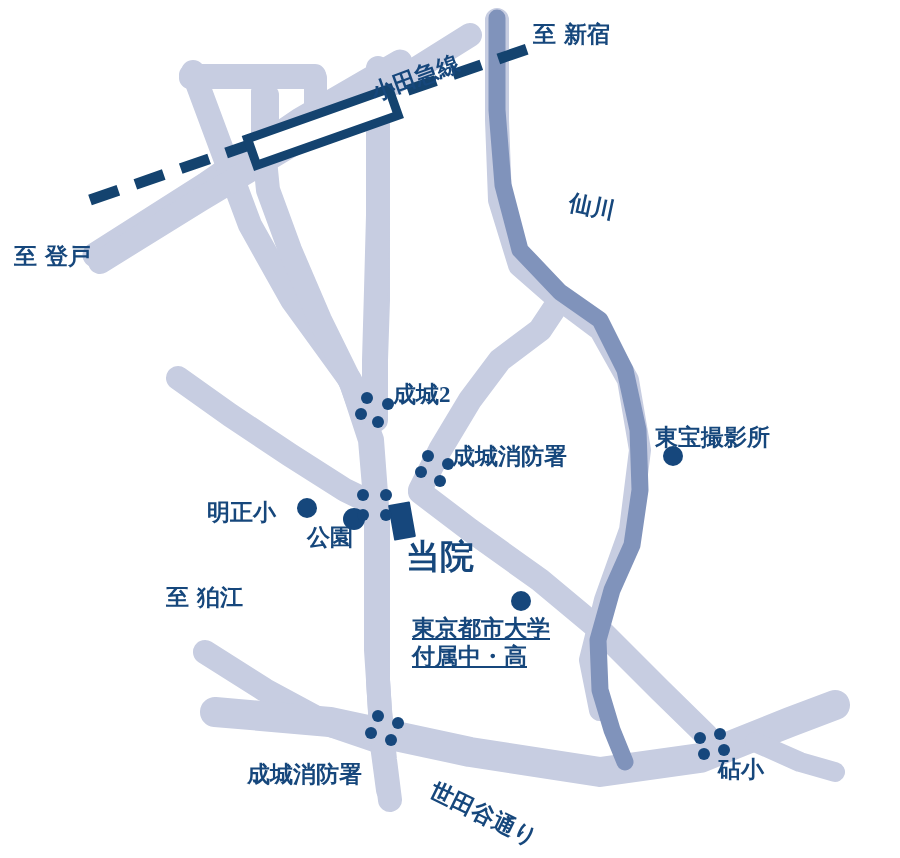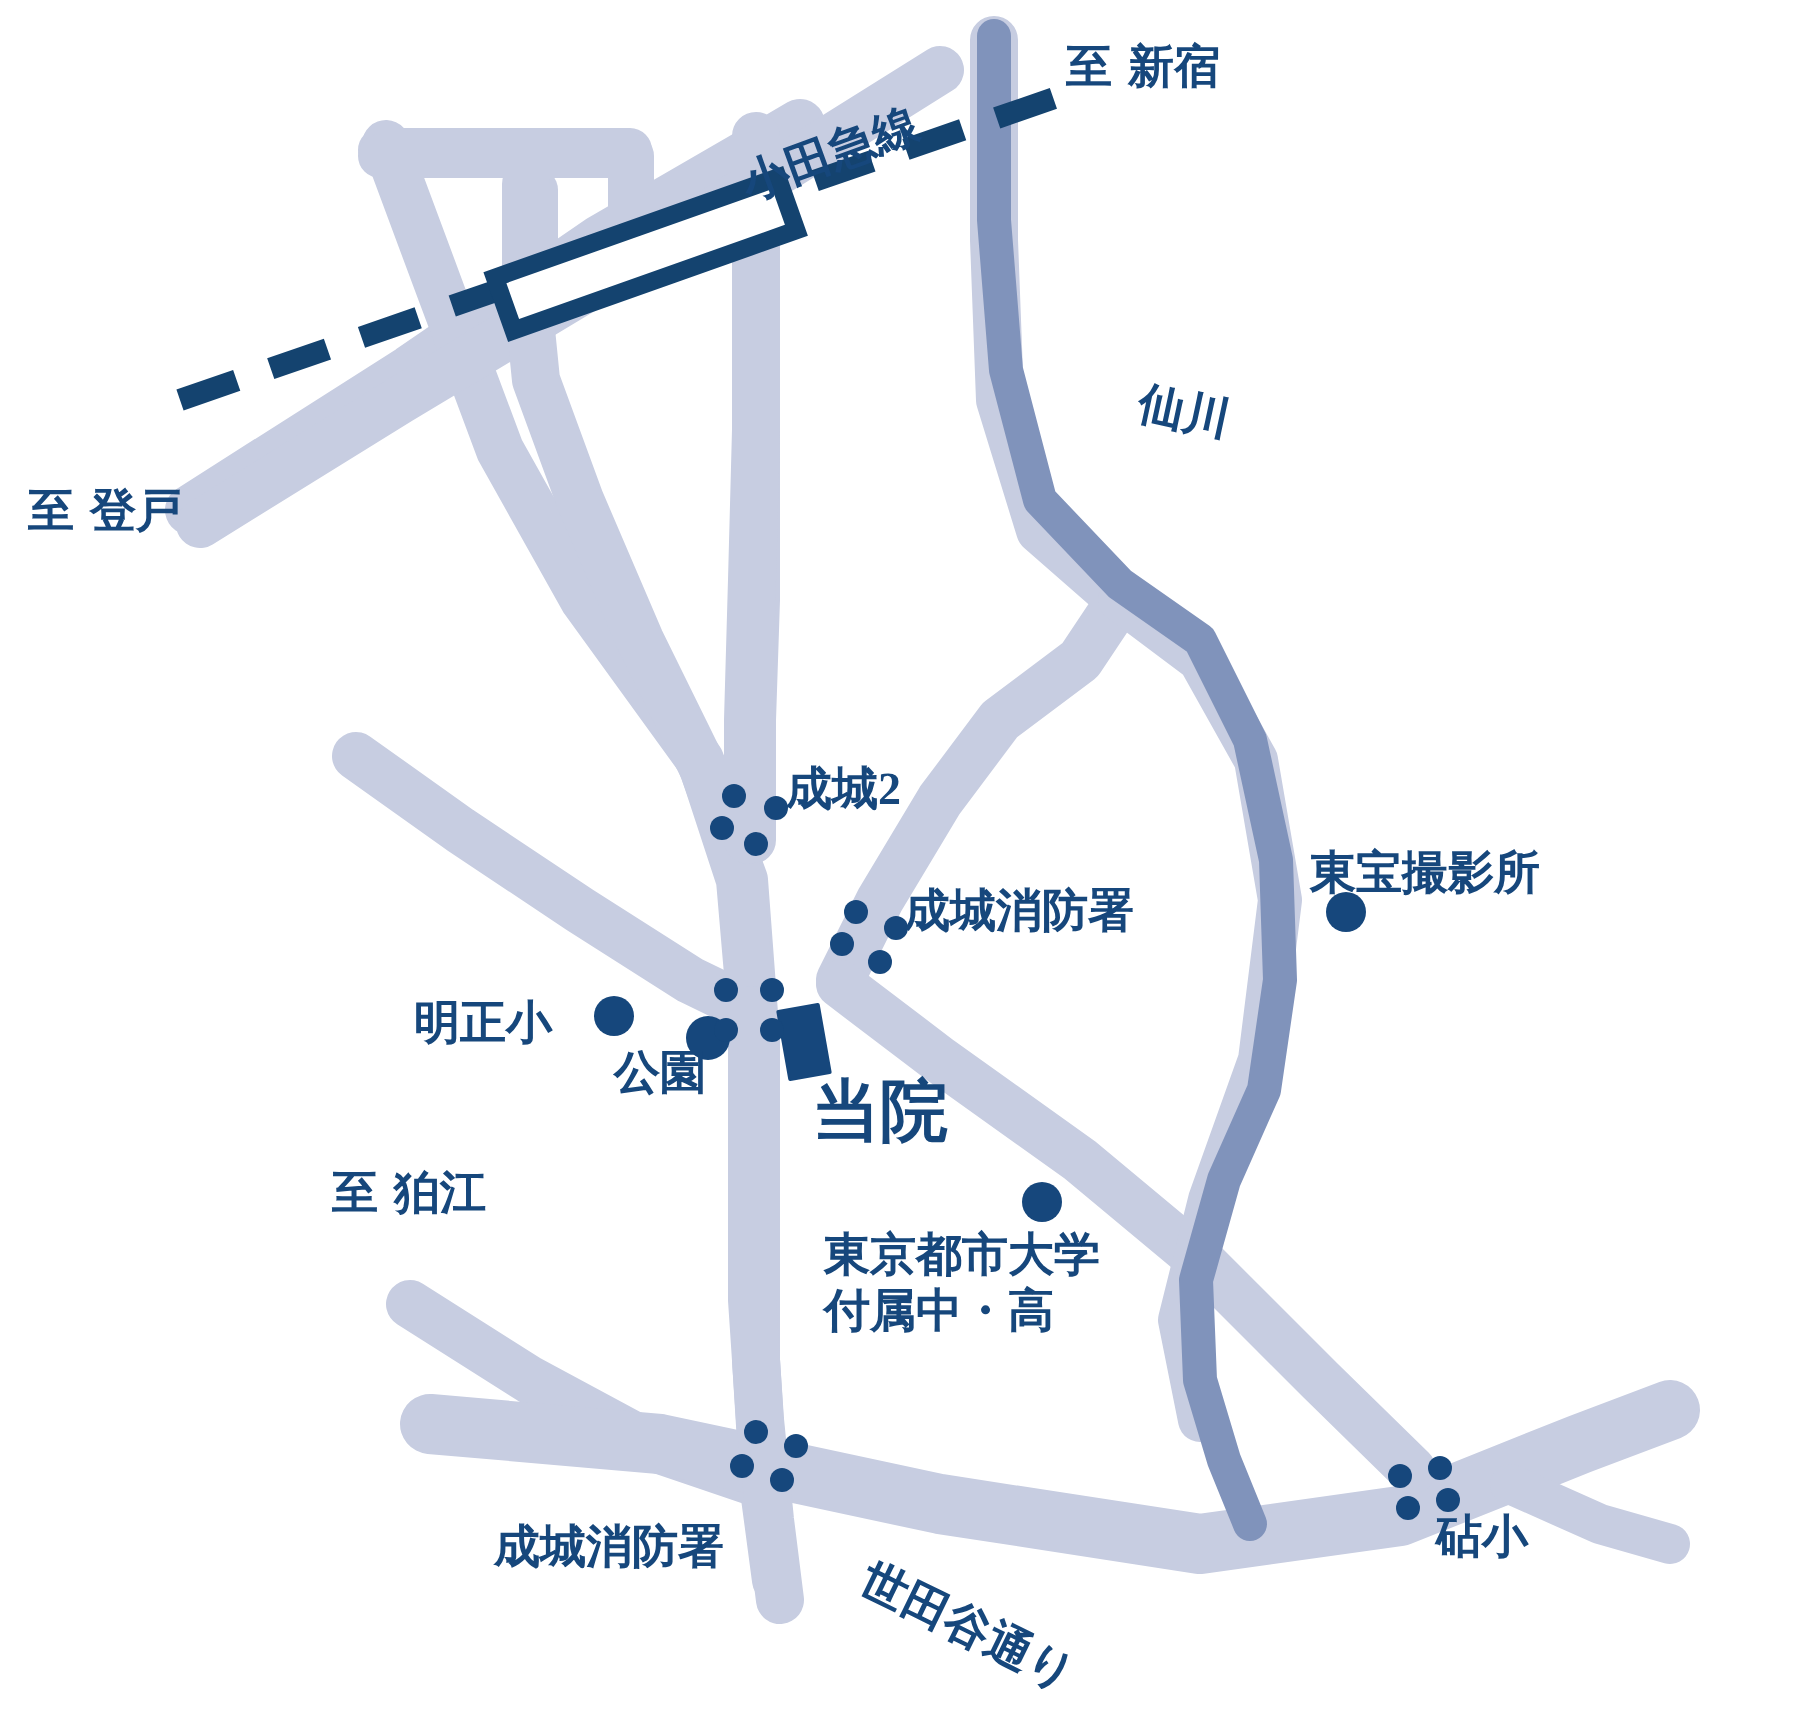--- a/index.html
+++ b/index.html
@@ -16,21 +16,21 @@
     font-weight:bold;
     white-space:nowrap;
     line-height:1.12;
     letter-spacing:0px;
   }
   .lbl.sz-md{font-size:23px;}
   .lbl.sz-xl{font-size:34px;}
   .rot-odakyu{transform:rotate(-20deg);transform-origin:left top;}
   .rot-setagaya{transform:rotate(26deg);transform-origin:left top;}
   .rot-sengawa{transform:rotate(12deg);transform-origin:left top;}
-  .two-line{line-height:1.2;}
+  .two-line{line-height:1.2;text-decoration:underline;}
 </style>
 </head>
 <body>
 
 <div id="map-root">
 
   <svg id="map-svg" viewBox="0 0 900 858" xmlns="http://www.w3.org/2000/svg">
 
     <g fill="none" stroke="#c7cde1" stroke-linecap="round" stroke-linejoin="round">
 

